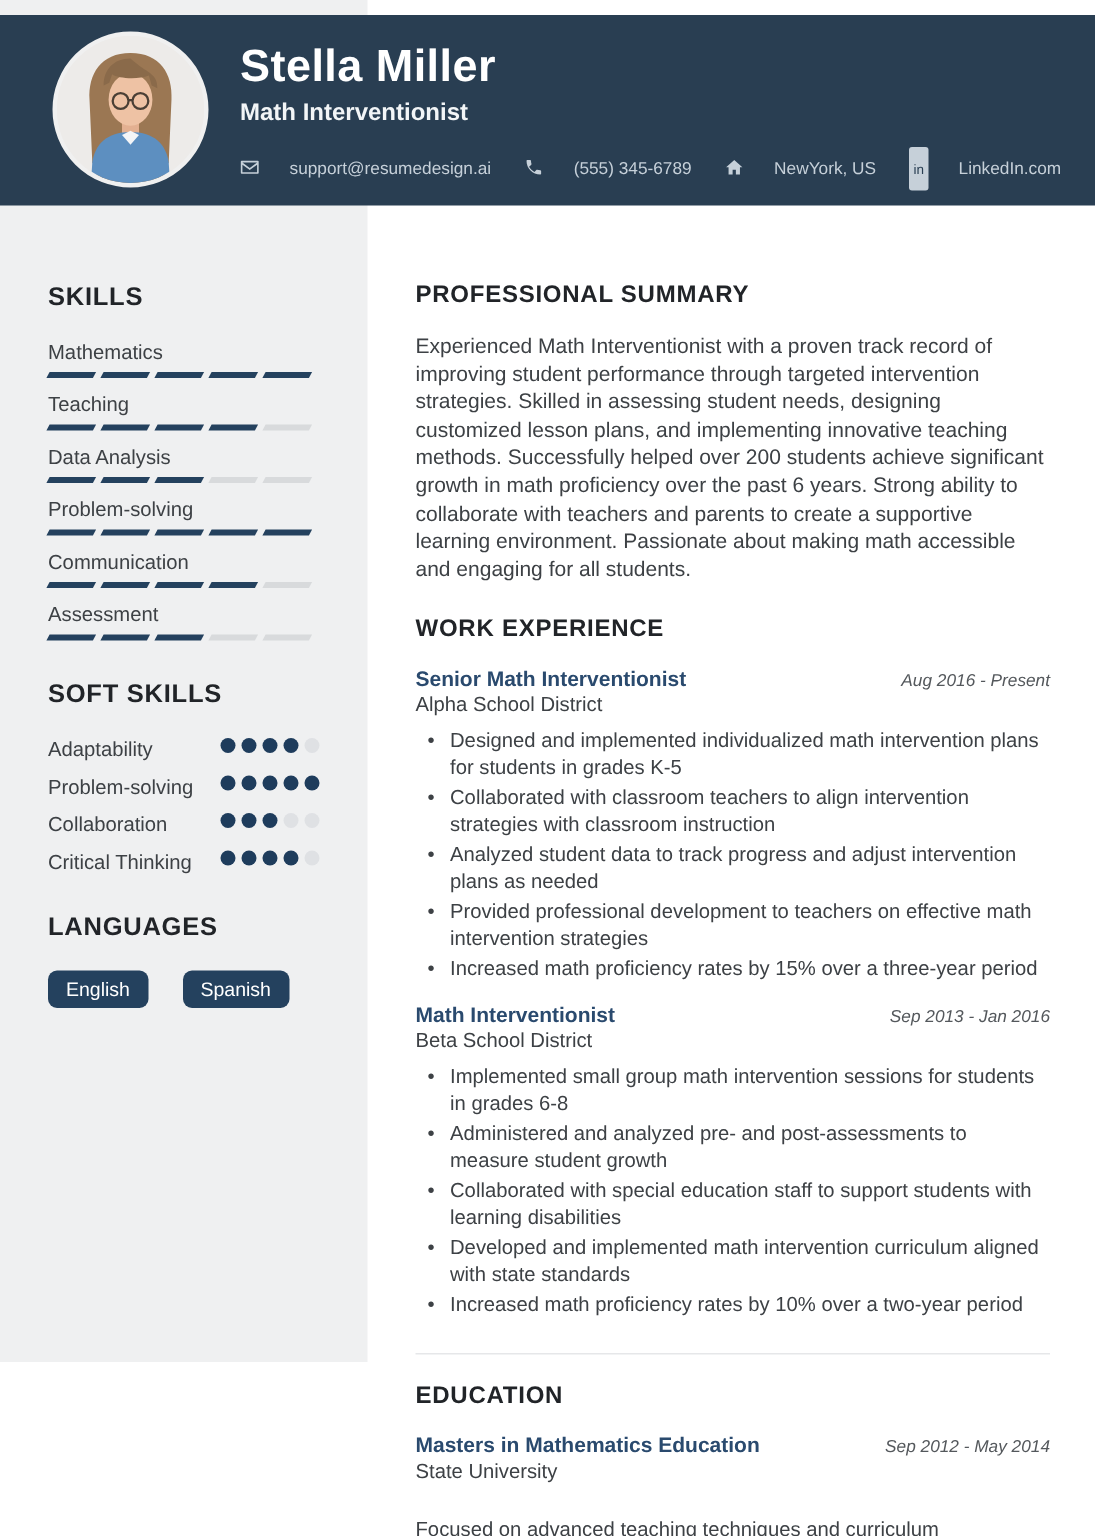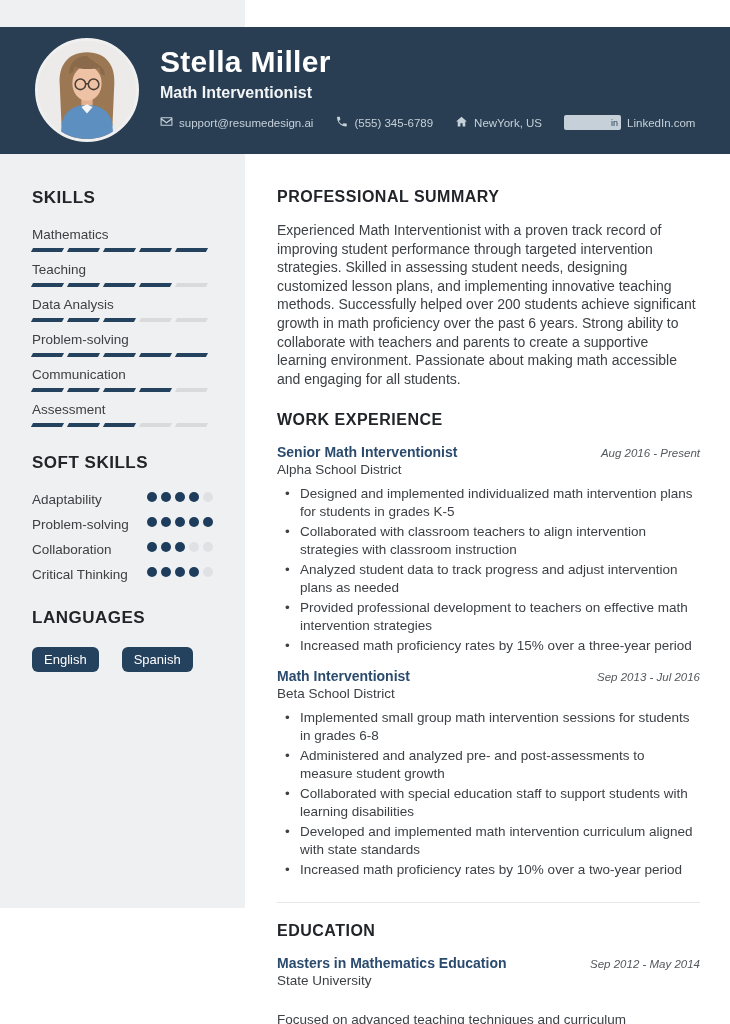--- a/index.html
+++ b/index.html
@@ -23,37 +23,37 @@
   .seg.filled{background:#24415e;}
   .soft-row{display:flex;justify-content:space-between;align-items:flex-start;margin-bottom:10px;}
   .soft-label{font-size:13.5px;color:#3d4145;}
   .dots{display:flex;gap:4px;}
   .dot{width:10px;height:10px;border-radius:50%;background:#dfe1e4;}
   .dot.filled{background:#1e3c5c;}
   .pills{display:flex;gap:23px;text-align:center;}
   .pill{background:#24415e;color:#fff;font-size:13px;padding:5px 12px;border-radius:6px;}
   
   .header{
-    position:absolute;left:0;top:27px;width:730px;height:127px;
+    position:absolute;left:0;top:10px;width:730px;height:127px;
     background:#293e52;z-index:2;box-sizing:border-box;
   }
   .avatar{
     position:absolute;left:35px;top:11px;width:104px;height:104px;
     border-radius:50%;border:3px solid #f0f0f0;overflow:hidden;background:#edebe9;box-sizing:border-box;
   }
   .avatar svg{display:block;width:100%;height:100%;}
   .header-text{position:absolute;left:160px;top:18px;}
   .person-name{font-size:30px;font-weight:bold;color:#ffffff;margin:0 0 5px;letter-spacing:.3px;}
   .person-title{font-size:16px;font-weight:bold;color:#f2f5f7;margin:0 0 13px;}
   .contacts{display:flex;gap:22px;align-items:center;font-size:11.5px;color:#c6d0d9;}
-  .contact{display:flex;align-items:center;gap:6px;white-space:nowrap;}
+  .contact{display:flex;align-items:center;gap:20px;white-space:nowrap;}
   .contact svg{width:13px;height:13px;fill:#c6d0d9;flex:none;}
   .li-badge{
-    width:13px;height:15px;background:#c6d0d9;color:#293e52;border-radius:2px;
-    font-size:9px;font-weight:normal;display:flex;align-items:center;justify-content:center;flex:none;padding-left:44px;
+    width:13px;height:29px;background:#c6d0d9;color:#293e52;border-radius:2px;
+    font-size:9px;font-weight:normal;display:flex;align-items:center;justify-content:center;flex:none;
   }
   
   .main{position:absolute;left:277px;top:188px;width:423px;z-index:1;}
   .section-heading{font-size:16px;font-weight:bold;color:#212428;letter-spacing:.5px;margin:0 0 15px;}
   .section{margin-bottom:23px;}
   .body-text{font-size:14px;line-height:1.33;color:#3d4145;margin:0;}
   .job{margin-bottom:13px;}
   .entry-head{display:flex;justify-content:space-between;align-items:baseline;}
   .entry-title{font-size:14px;font-weight:bold;color:#2a4a6e;margin:0;}
   .entry-date{font-size:11.5px;font-style:italic;color:#54585c;}
@@ -256,21 +256,21 @@
             <li>Designed and implemented individualized math intervention plans for students in grades K-5</li>
             <li>Collaborated with classroom teachers to align intervention strategies with classroom instruction</li>
             <li>Analyzed student data to track progress and adjust intervention plans as needed</li>
             <li>Provided professional development to teachers on effective math intervention strategies</li>
             <li>Increased math proficiency rates by 15% over a three-year period</li>
           </ul>
         </div>
         <div class="job">
           <div class="entry-head">
             <h3 class="entry-title">Math Interventionist</h3>
-            <span class="entry-date">Sep 2013 - Jul 2016</span>
+            <span class="entry-date">Sep 2013 - Jan 2016</span>
           </div>
           <div class="entry-sub">Beta School District</div>
           <ul class="bullets">
             <li>Implemented small group math intervention sessions for students in grades 6-8</li>
             <li>Administered and analyzed pre- and post-assessments to measure student growth</li>
             <li>Collaborated with special education staff to support students with learning disabilities</li>
             <li>Developed and implemented math intervention curriculum aligned with state standards</li>
             <li>Increased math proficiency rates by 10% over a two-year period</li>
           </ul>
         </div>

